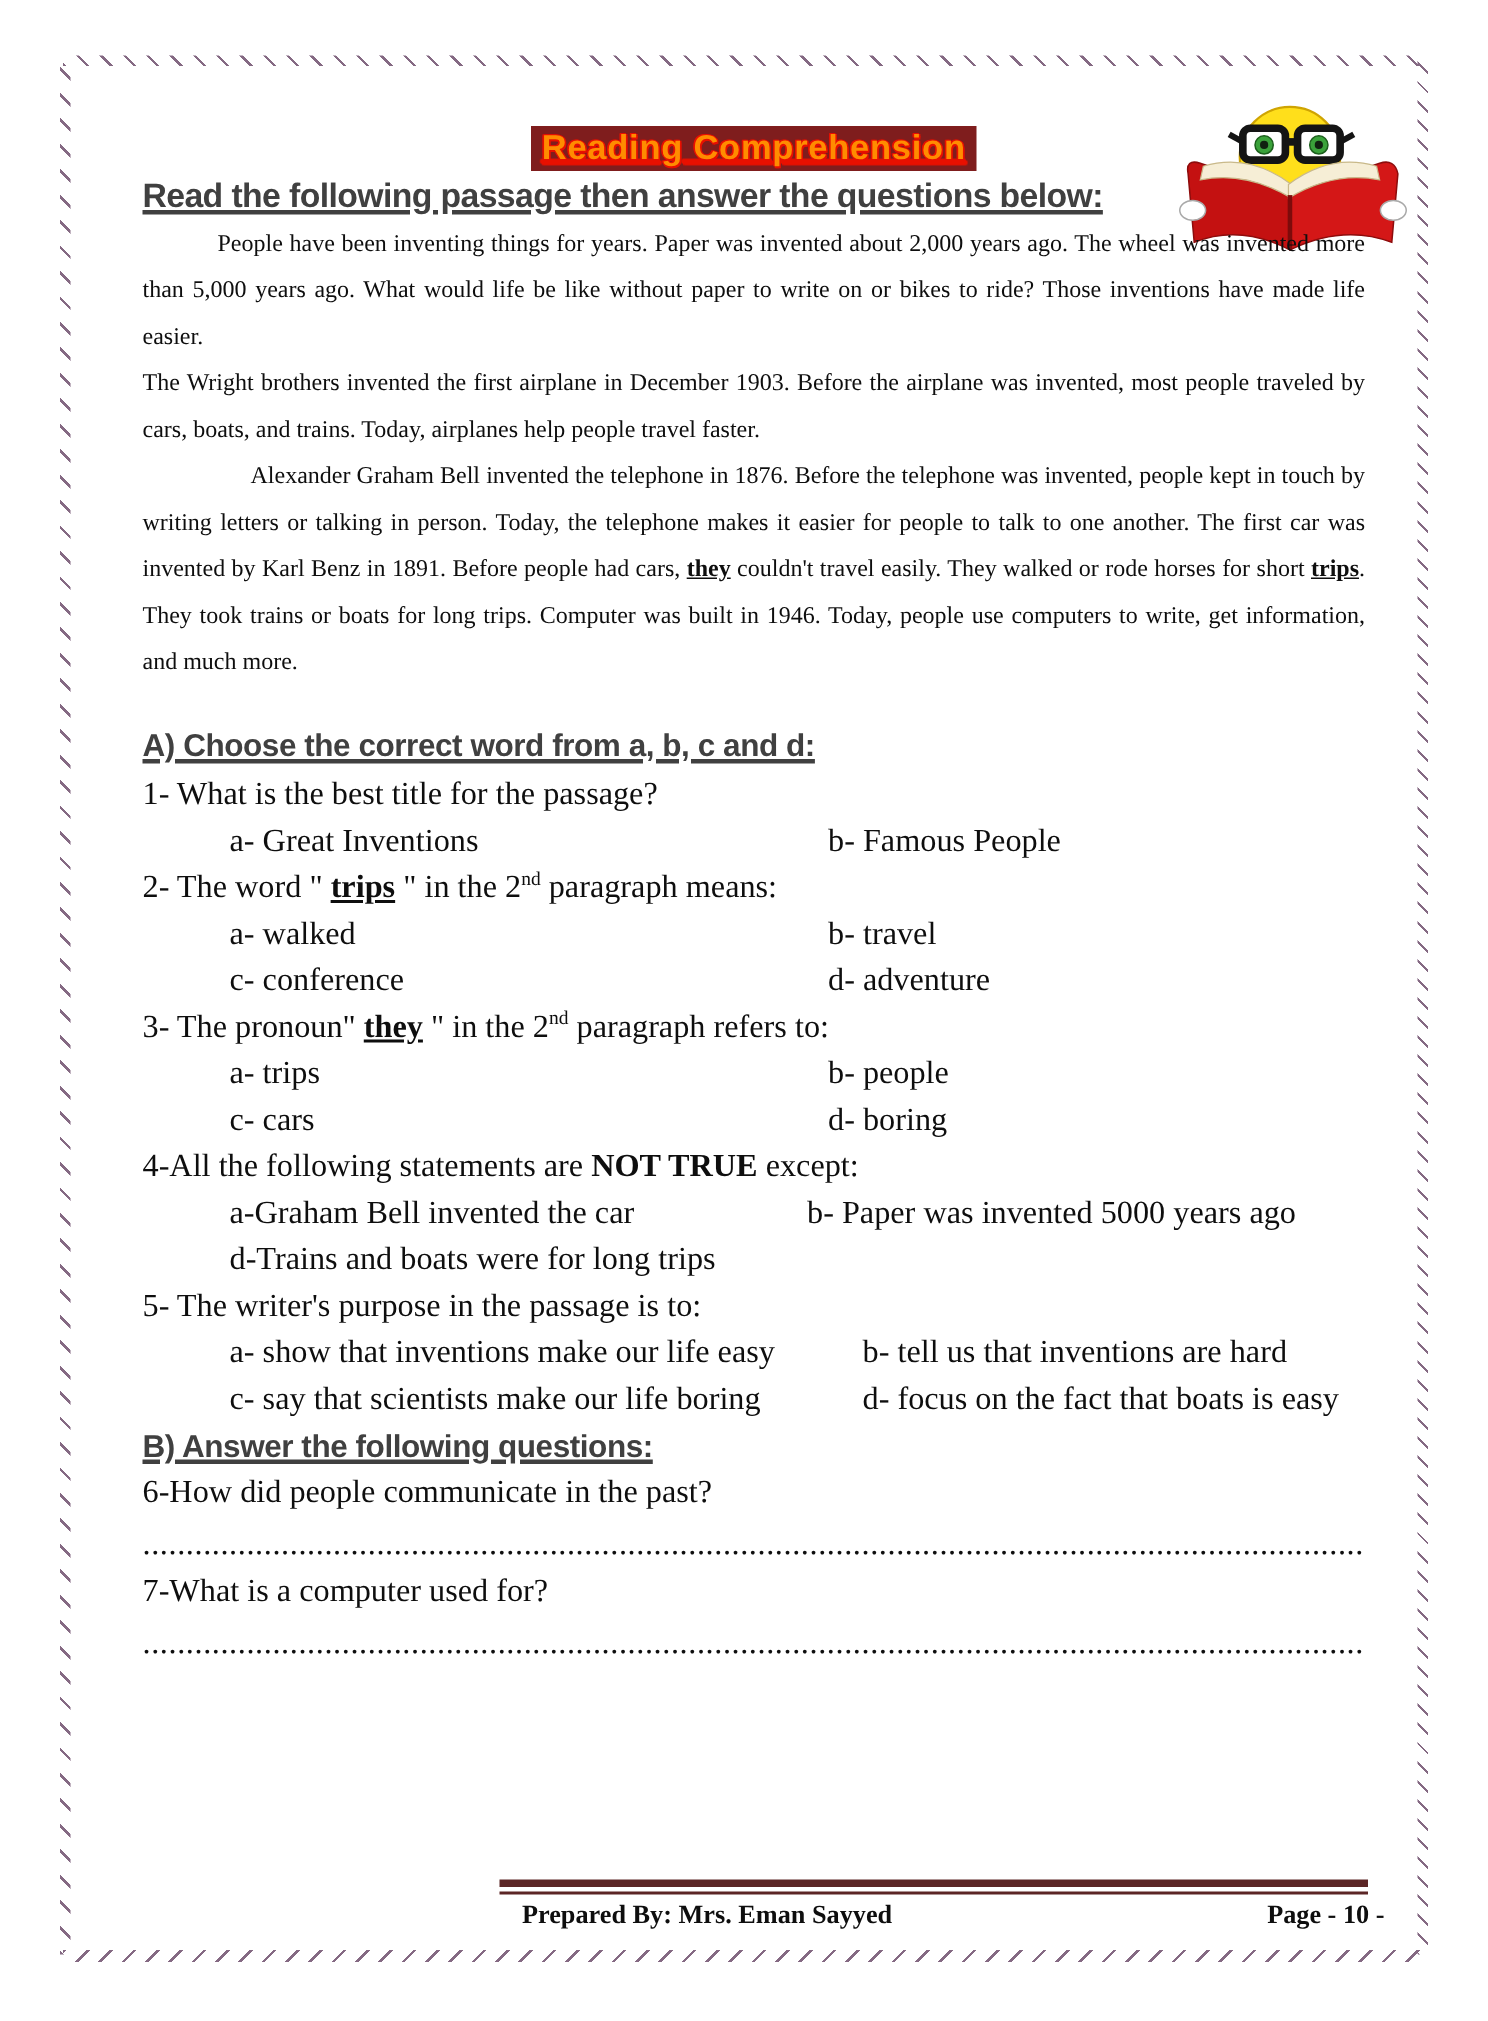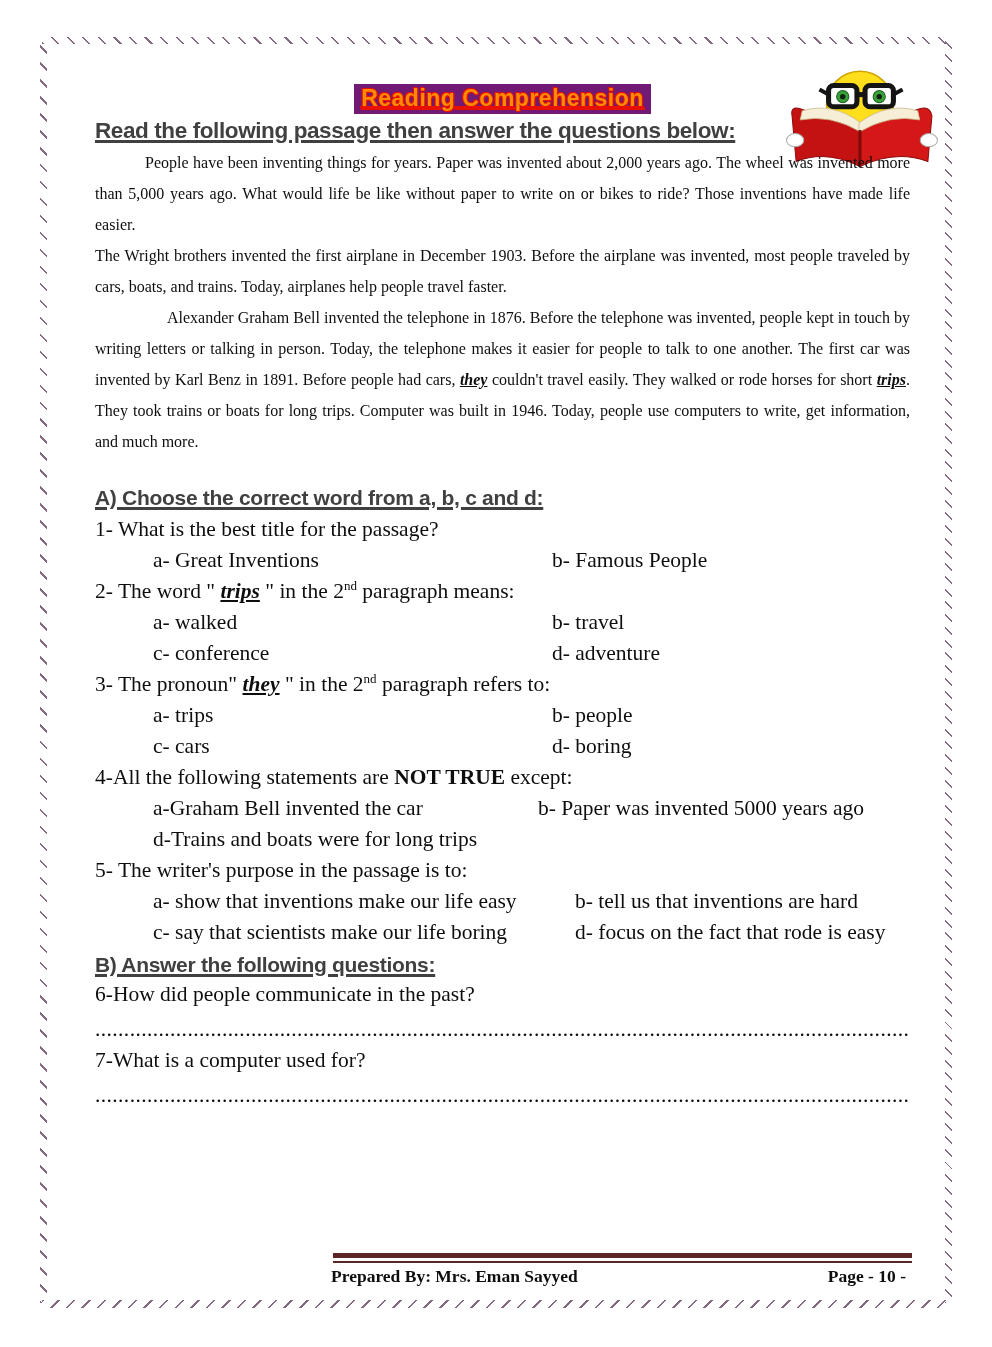--- a/index.html
+++ b/index.html
@@ -15,58 +15,58 @@
                   background:repeating-linear-gradient(135deg,#6f4f6d 0 1.8px,transparent 1.8px 11px); }
   .hatch-left   { left:40px; top:40px;  width:7px;  height:1263px;
                   background:repeating-linear-gradient(45deg,#6f4f6d 0 1.8px,transparent 1.8px 12px); }
   .hatch-right  { left:945px; top:40px; width:7px;  height:1263px;
                   background:repeating-linear-gradient(45deg,#6f4f6d 0 1.4px,transparent 1.4px 9px); }
 
   .content { position:absolute; left:95px; top:0; width:815px; }
 
   .title-row { text-align:center; margin-top:84px; height:30px; }
   .doc-title {
-    display:inline-block; background:#701a75; padding:1px 7px 2px;
+    display:inline-block; background:#7f1d1d; padding:1px 7px 2px;
     font-family:"Liberation Sans", sans-serif; font-weight:bold; font-size:23px;
     color:#ff8c00; letter-spacing:.5px;
     text-shadow:1px 0 #e81000,-1px 0 #e81000,0 1px #e81000,0 -1px #e81000,1px 1px #e81000,-1px -1px #e81000;
     text-decoration:underline; text-decoration-color:#e81000; text-decoration-thickness:2px;
   }
 
   .blue { color:#404040; font-family:"Liberation Sans", sans-serif; font-weight:bold;
           text-decoration:underline; text-decoration-thickness:2.5px; }
   .main-heading { font-size:22.5px; line-height:27px; letter-spacing:-0.4px; margin:3px 0 0; }
   .sec-heading  { font-size:21px;  line-height:29px; letter-spacing:-0.3px; margin:26px 0 2px; }
   .sec-heading.b { margin:2px 0 0; }
 
   .passage { margin-top:3px; font-size:16px; line-height:31px; text-align:justify; }
   .passage p { margin:0; }
   .indent1 { text-indent:50px; }
   .indent3 { text-indent:72px; }
-  .emword { font-weight:bold; text-decoration:underline;font-style:italic; }
+  .emword { font-weight:bold; text-decoration:underline; }
 
   .qa { font-size:21.5px; line-height:31px; }
   .qline { height:31px; white-space:nowrap; }
   .optrow { display:flex; padding-left:58px; height:31px; white-space:nowrap; }
   .optrow .a { flex:0 0 399px; }
   .optrow.q4 .a { flex:0 0 385px; }
   .optrow.q5 .a { flex:0 0 422px; }
   sup.ord { font-size:13px; line-height:0; vertical-align:super;text-align:center; }
   .bold { font-weight:bold; }
   .und  { }
 
   .dotline { height:31px; line-height:31px; overflow:hidden; white-space:nowrap;
              font-size:21.5px; letter-spacing:.4px; margin-top:4px; }
   .q7line { margin-top:0; }
 
   .reader { position:absolute; left:786px; top:68px; width:152px; height:114px; }
 
   .footer-rule { position:absolute; left:333px; top:1253px; width:579px; height:3px;
                  border-top:5px solid #5c2626; border-bottom:2px solid #5c2626; }
-  .footer-row { position:absolute; left:91px; top:1266px; width:815px;
+  .footer-row { position:absolute; left:108px; top:1266px; width:815px;
                 display:flex; justify-content:space-between;
                 font-family:"Liberation Serif", serif; font-weight:bold; font-size:17.5px; }
   .footer-row .prep { margin-left:240px; }
 </style>
 </head>
 <body>
 
 <div class="page">
 
   <div class="hatch hatch-top"></div>
@@ -149,21 +149,21 @@
         <span class="b">d-Trains and boats were for long trips</span>
       </div>
 
       <div class="qline">5- The writer's purpose in the passage is to:</div>
       <div class="optrow q5">
         <span class="a">a- show that inventions make our life easy</span>
         <span class="b">b- tell us that inventions are hard</span>
       </div>
       <div class="optrow q5">
         <span class="a">c- say that scientists make our life boring</span>
-        <span class="b">d- focus on the fact that rode is easy</span>
+        <span class="b">d- focus on the fact that boats is easy</span>
       </div>
     </div>
 
     <h3 class="blue sec-heading b">B) Answer the following questions:</h3>
 
     <div class="qa">
       <div class="qline">6-How did people communicate in the past?</div>
       <div class="dotline">.....................................................................................................................................................................</div>
       <div class="qline q7line">7-What is a computer used for?</div>
       <div class="dotline">.....................................................................................................................................................................</div>

